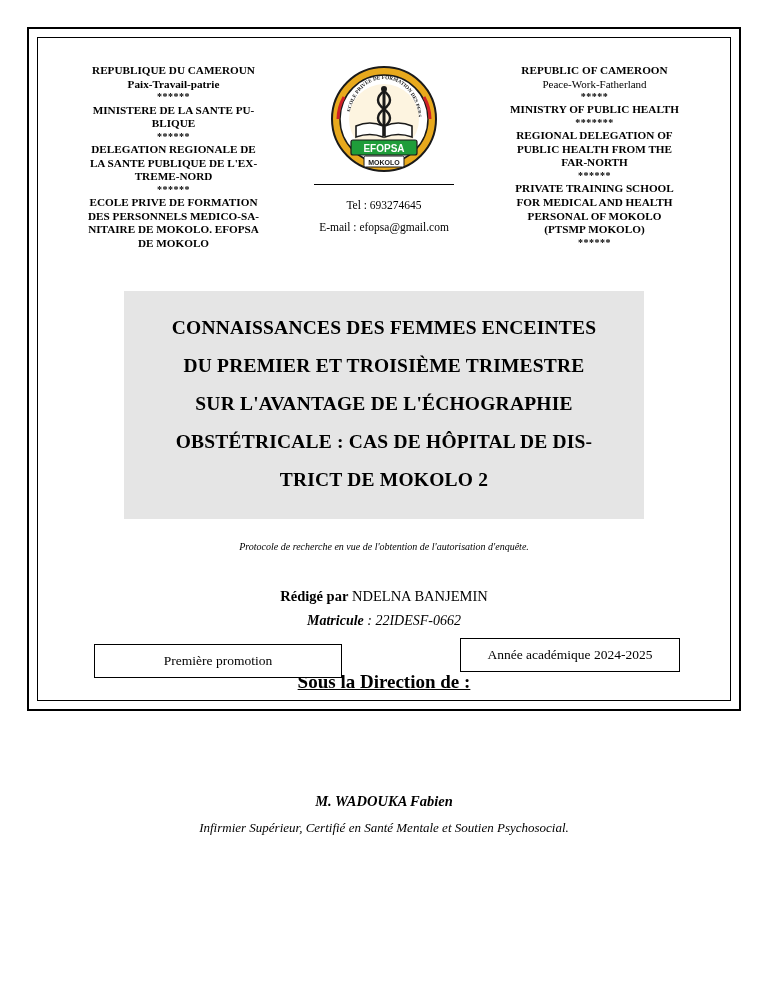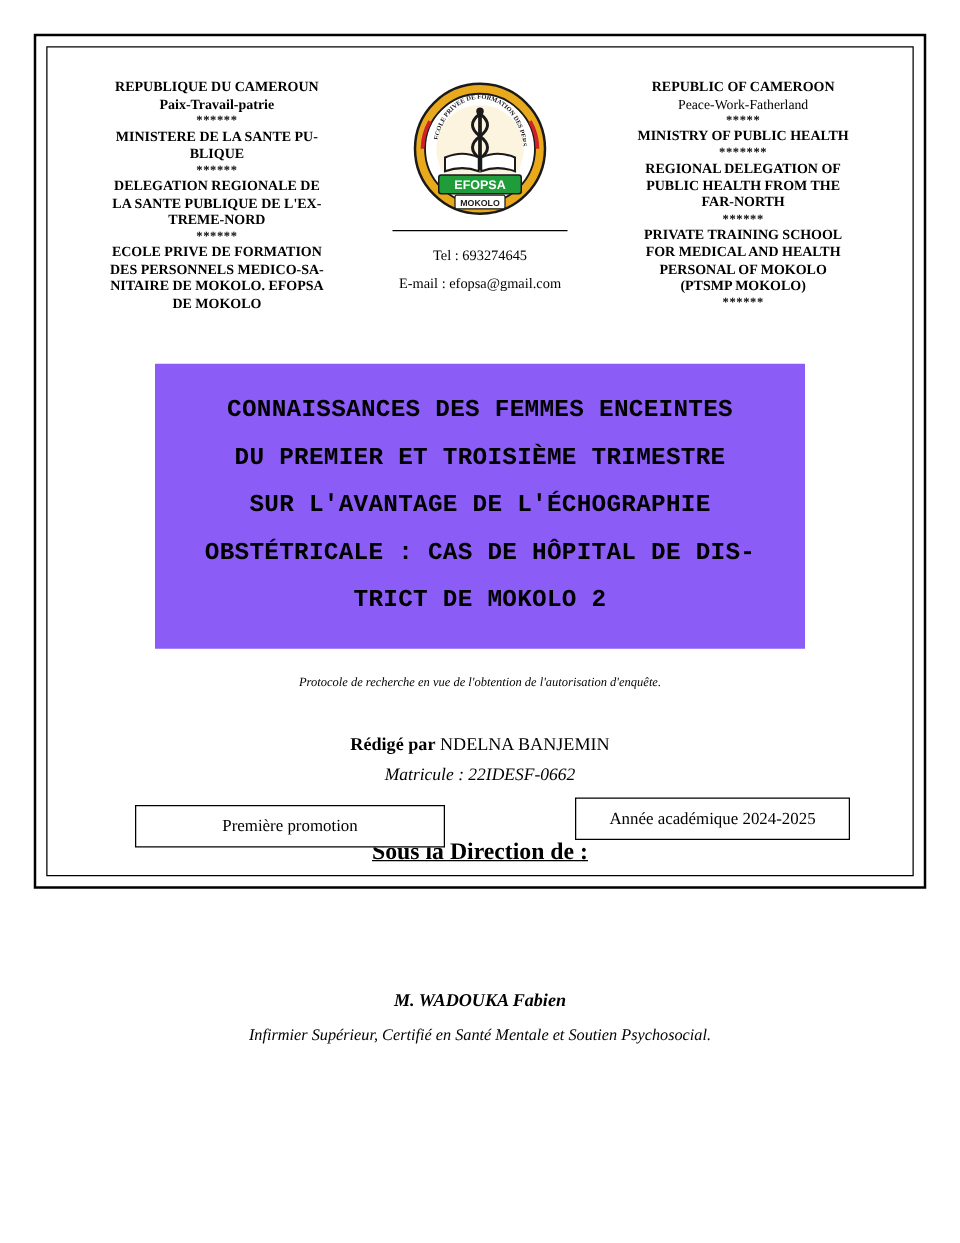--- a/index.html
+++ b/index.html
@@ -96,25 +96,24 @@
   }
   .contact {
     font-size: 11.5px;
     font-weight: normal;
     line-height: 1.9;
   }
 
   
   .title-box {
     margin: 40px 58px 0 58px;
-    background: #8b5cf6;
+    background: #e5e5e5;
     border: 0;
     padding: 18px 14px 20px 14px;
     text-align: center;
-    font-family: Liberation Mono, monospace;
   }
   .title-box .tline {
     font-size: 19.5px;
     font-weight: bold;
     line-height: 1.95;
     letter-spacing: 0.2px;
   }
 
   
   .protocol {
@@ -128,21 +127,21 @@
     text-align: center;
     font-size: 14.5px;
   }
   .author b { font-weight: bold; }
   .matricule {
     margin-top: 8px;
     text-align: center;
     font-size: 14px;
     font-style: italic;
   }
-  .matricule b { font-weight: normal; font-style: italic; }
+  .matricule b { font-weight: bold; font-style: italic; }
 
   .direction {
     margin-top: 42px;
     text-align: center;
     font-size: 19px;
     font-weight: bold;
   }
   .direction span {
     text-decoration: underline;
   }
@@ -157,21 +156,21 @@
   .supervisor-title {
     margin-top: 10px;
     text-align: center;
     font-size: 13px;
     font-style: italic;
   }
 
   
   .footer {
     position: absolute;
-    left: 24px;
+    left: 10px;
     right: 20px;
     bottom: 14px;
     display: flex;
     justify-content: space-between;
     align-items: flex-end;
   }
   .fbox {
     border: 1px solid #000;
     padding: 8px 14px;
     font-size: 13.5px;

